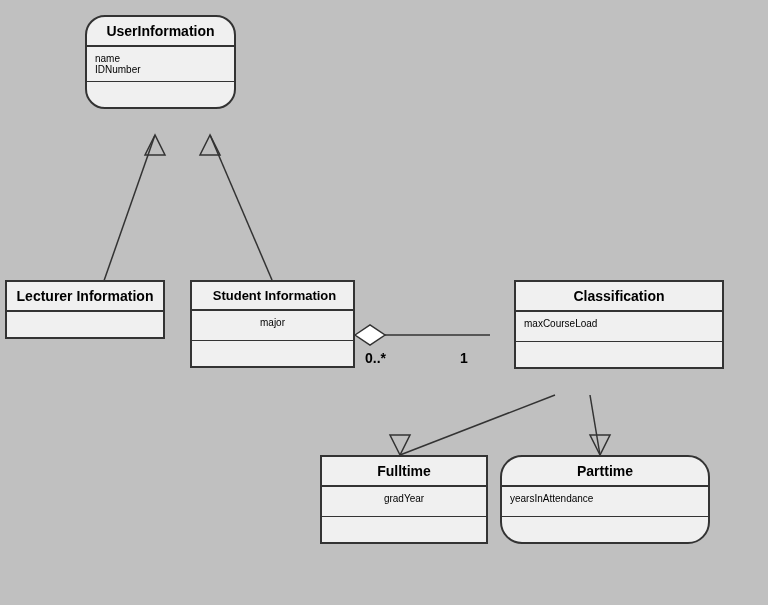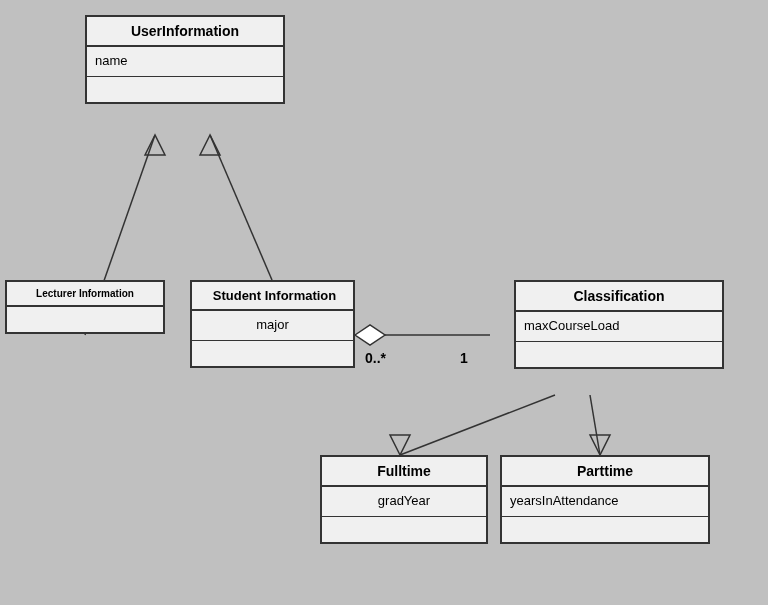--- a/index.html
+++ b/index.html
@@ -19,21 +19,21 @@
     .uml-box-title {
       font-weight: bold;
       padding: 6px 8px;
       text-align: center;
       border-bottom: 2px solid #333;
       font-size: 14px;
     }
     .uml-box-section {
       padding: 6px 8px;
       border-bottom: 1px solid #333;
-      font-size: 13px;
+      font-size: 10px;
       min-height: 30px;
     }
     .uml-box-section:last-child {
       border-bottom: none;
     }
     svg.connections {
       position: absolute;
       top: 0;
       left: 0;
       width: 768px;
@@ -60,30 +60,31 @@
 
   <line x1="555" y1="395" x2="400" y2="455" stroke="#333" stroke-width="1.5"></line>
 
   <polygon points="400,455 390,435 410,435" fill="none" stroke="#333" stroke-width="1.5"></polygon>
 
   <line x1="590" y1="395" x2="600" y2="455" stroke="#333" stroke-width="1.5"></line>
 
   <polygon points="600,455 590,435 610,435" fill="none" stroke="#333" stroke-width="1.5"></polygon>
 </svg>
 
-<div class="uml-box" style="left:85px; top:15px; width:200px;">
+<div class="uml-box" style="left:85px; top:15px; width:151px;border-radius:20px;">
   <div class="uml-box-title">UserInformation</div>
   <div class="uml-box-section">
     <div>name</div>
+    <div>IDNumber</div>
   </div>
   <div class="uml-box-section" style="min-height:25px;"></div>
 </div>
 
 <div class="uml-box" style="left:5px; top:280px; width:160px;">
-  <div class="uml-box-title" style="font-size:10px;">Lecturer Information</div>
+  <div class="uml-box-title" style="font-size:14px;">Lecturer Information</div>
   <div class="uml-box-section" style="min-height:25px;"></div>
 </div>
 
 <div class="uml-box" style="left:190px; top:280px; width:165px;">
   <div class="uml-box-title" style="font-size:13px;padding-left:12px;">Student Information</div>
   <div class="uml-box-section" style="text-align:center;">
     <div>major</div>
   </div>
   <div class="uml-box-section" style="min-height:25px;"></div>
 </div>
@@ -100,19 +101,19 @@
 </div>
 
 <div class="uml-box" style="left:320px; top:455px; width:168px;">
   <div class="uml-box-title">Fulltime</div>
   <div class="uml-box-section" style="text-align:center;">
     <div>gradYear</div>
   </div>
   <div class="uml-box-section" style="min-height:25px;"></div>
 </div>
 
-<div class="uml-box" style="left:500px; top:455px; width:210px;">
+<div class="uml-box" style="left:500px; top:455px; width:210px;border-radius:22px;">
   <div class="uml-box-title">Parttime</div>
   <div class="uml-box-section">
     <div>yearsInAttendance</div>
   </div>
   <div class="uml-box-section" style="min-height:25px;"></div>
 </div>
 
 </body></html>

